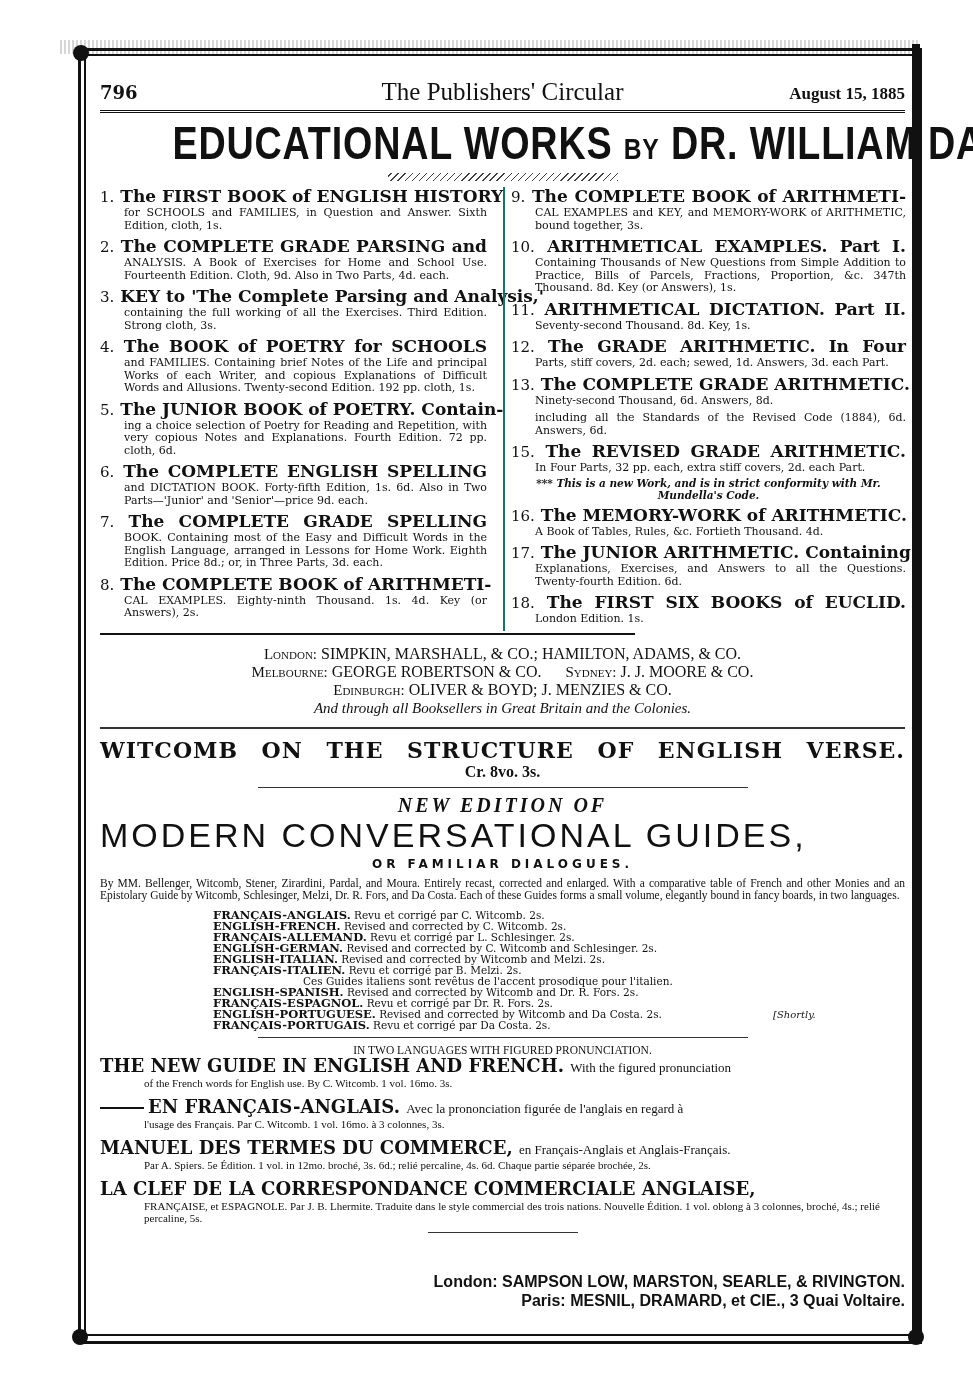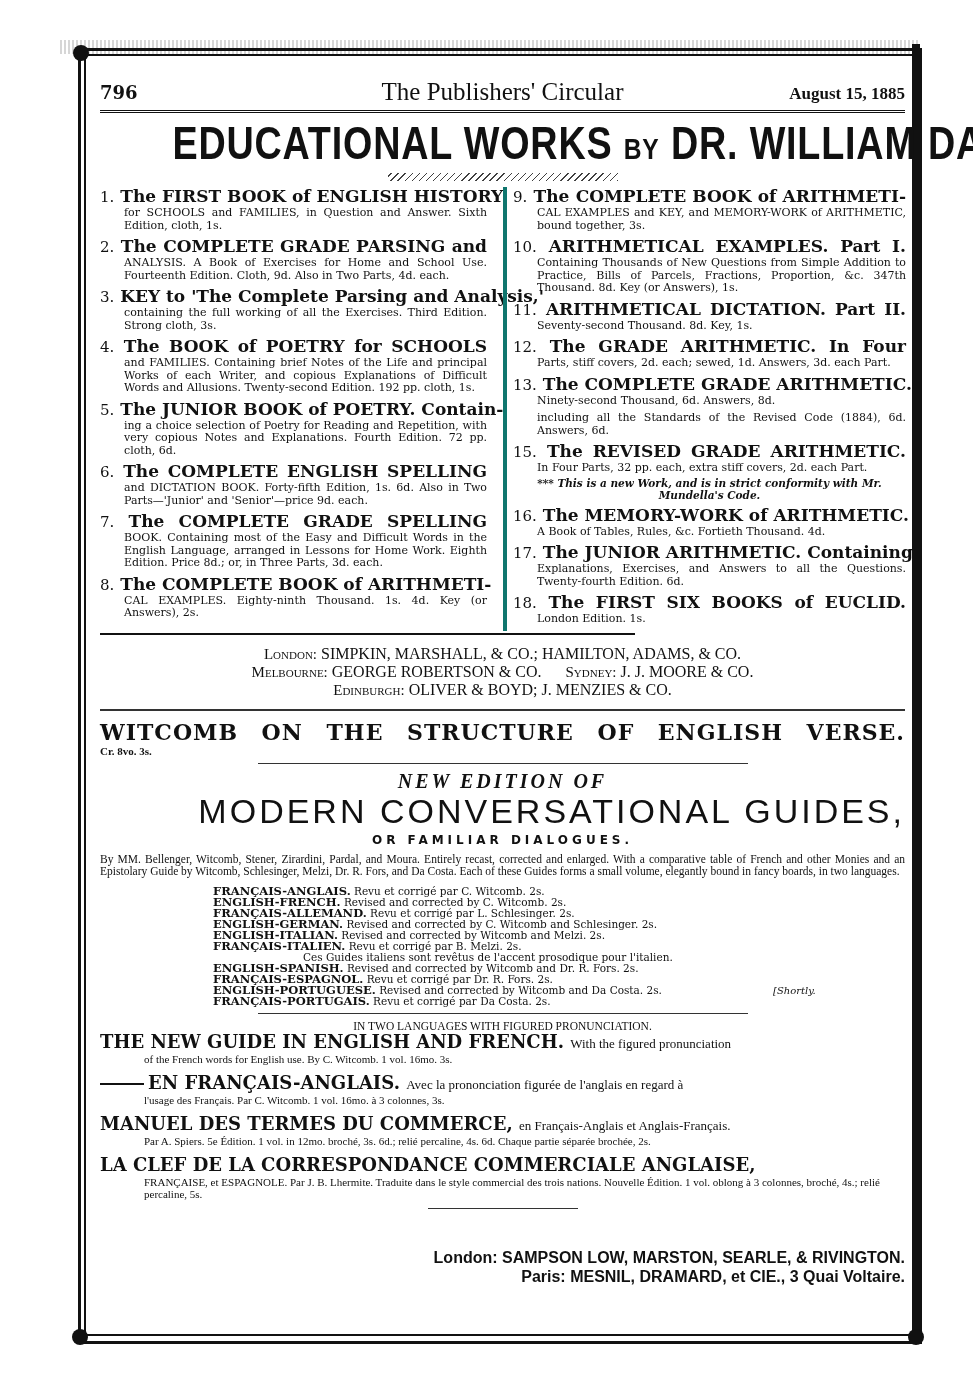--- a/index.html
+++ b/index.html
@@ -23,43 +23,43 @@
   .journal-title { position: absolute; left: 0; right: 0; top: 18px; text-align: center; font-family: "Liberation Serif", serif; font-size: 25px; }
   .issue-date { position: absolute; right: 0; top: 24px; font-family: "Liberation Serif", serif; font-size: 17px; font-weight: bold; }
 
   
   .banner { text-align: center; margin-top: 6px; font-family: "Liberation Sans", sans-serif; font-weight: 900; font-size: 46px; letter-spacing: 1px; transform: scaleX(0.82); transform-origin: center; white-space: nowrap; line-height: 48px; }
   .banner .by { font-size: 30px; }
   .wavy { width: 230px; height: 8px; margin: 0 auto 6px; background: repeating-linear-gradient(135deg, transparent 0 2px, #111 2px 3px, transparent 3px 5px); opacity: 0.8; }
   .cols-wrap { position: relative; display: flex; }
   .col { width: 403px; box-sizing: border-box; }
   .col.left { padding-right: 16px; }
-  .col.right { border-left: 4px solid #0f766e; padding-left: 6px; }
+  .col.right { border-left: 2px solid #0f766e; padding-left: 6px; }
   .item { margin-bottom: 5px; }
   .item-head { font-family: "DejaVu Serif", serif; font-weight: bold; font-size: 17px; line-height: 19px; text-align: justify; text-align-last: justify; white-space: nowrap; }
   .item-head .num { font-weight: normal; font-size: 15px; }
   .item-body { font-family: "DejaVu Serif", serif; font-size: 11px; line-height: 12.5px; padding-left: 24px; text-align: justify; }
   .item-note { font-family: "DejaVu Serif", serif; font-style: italic; font-weight: bold; font-size: 10.5px; line-height: 12px; text-align: center; margin: 2px 0 5px; }
 
   .col-rule { position: absolute; left: 0; bottom: -4px; width: 415px; border-top: 2px solid #111; }
   .col-rule-r { position: absolute; left: 415px; bottom: -4px; width: 120px; border-top: 2px solid #111; }
 
   
   .agents { text-align: center; font-family: "Liberation Serif", serif; font-size: 16px; line-height: 18px; margin-top: 14px; }
   .sc { font-variant: small-caps; font-size: 15px; }
   .agents-italic { font-style: italic; font-size: 15px; }
   .rule-full { border-top: 2px solid #333; margin: 10px 0 8px; }
   .rule-mid { border-top: 1.5px solid #333; width: 490px; margin: 6px auto; }
   .rule-short { border-top: 1.5px solid #333; width: 150px; margin: 8px auto; }
 
   .witcomb { font-family: "DejaVu Serif", serif; font-weight: bold; font-size: 22px; text-align: justify; text-align-last: justify; letter-spacing: 1px; }
-  .witcomb-sub { text-align: left; font-size: 11px; font-family: "Liberation Serif", serif; font-weight: bold; }
+  .witcomb-sub { text-align: center; font-size: 16px; font-family: "Liberation Serif", serif; font-weight: bold; }
 
   .new-edition { text-align: center; font-family: "Liberation Serif", serif; font-style: italic; font-weight: bold; font-size: 20px; letter-spacing: 3px; margin-top: 4px; }
-  .modern { text-align: right; font-family: "Liberation Sans", sans-serif; font-size: 34px; letter-spacing: 3px; line-height: 36px; }
+  .modern { text-align: left; font-family: "Liberation Sans", sans-serif; font-size: 34px; letter-spacing: 3px; line-height: 36px; }
   .familiar { text-align: center; font-family: "DejaVu Sans", sans-serif; font-size: 12px; letter-spacing: 4px; font-weight: bold; margin: 4px 0 6px; }
   .guides-intro { font-family: "Liberation Serif", serif; font-size: 11.5px; line-height: 12.5px; text-align: justify; }
 
   .guide-list { margin: 8px 0 0 113px; font-family: "DejaVu Serif", serif; font-size: 10.5px; line-height: 11px; }
   .guide-row { white-space: nowrap; position: relative; }
   .guide-row .gname { font-weight: bold; font-size: 11.5px; }
   .guide-row .shortly { position: absolute; left: 560px; font-style: italic; font-size: 10px; }
   .guide-note { padding-left: 90px; }
 
   .two-lang { text-align: center; font-family: "Liberation Serif", serif; font-size: 11.5px; margin-top: 4px; }
@@ -173,20 +173,21 @@
         </div>
       </div>
     <div class="col-rule"></div>
     <div class="col-rule-r"></div>
   </div>
 
   <div class="agents">
     <div><span class="sc">London:</span> <span>SIMPKIN, MARSHALL, &amp; CO.; HAMILTON, ADAMS, &amp; CO.</span></div>
     <div><span class="sc">Melbourne:</span> <span>GEORGE ROBERTSON &amp; CO.</span>&nbsp;&nbsp;&nbsp;&nbsp;&nbsp;&nbsp;<span class="sc">Sydney:</span> <span>J. J. MOORE &amp; CO.</span></div>
     <div><span class="sc">Edinburgh:</span> <span>OLIVER &amp; BOYD; J. MENZIES &amp; CO.</span></div>
+    <div class="agents-italic">And through all Booksellers in Great Britain and the Colonies.</div>
   </div>
 
   <div class="rule-full"></div>
 
   <div class="witcomb">WITCOMB ON THE STRUCTURE OF ENGLISH VERSE.</div>
   <div class="witcomb-sub">Cr. 8vo. 3s.</div>
   <div class="rule-mid"></div>
 
   <div class="new-edition">NEW EDITION OF</div>
   <div class="modern">MODERN CONVERSATIONAL GUIDES,</div>

